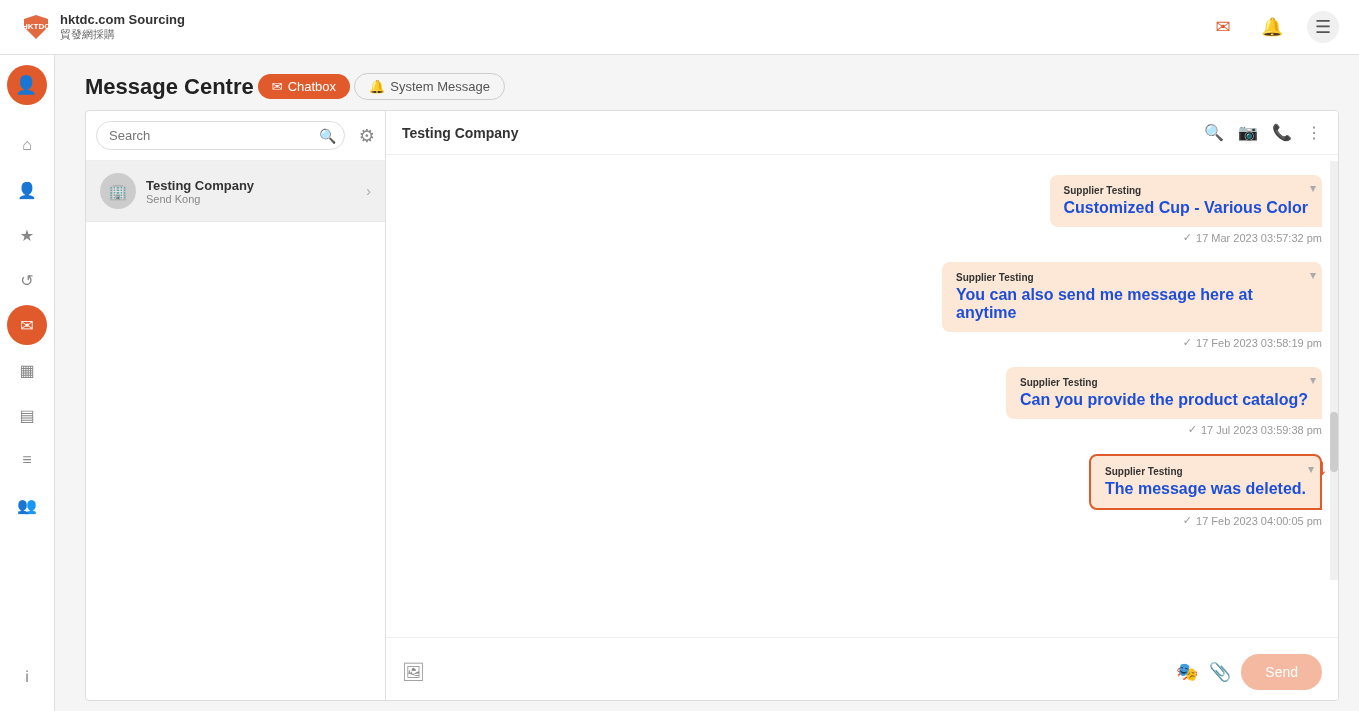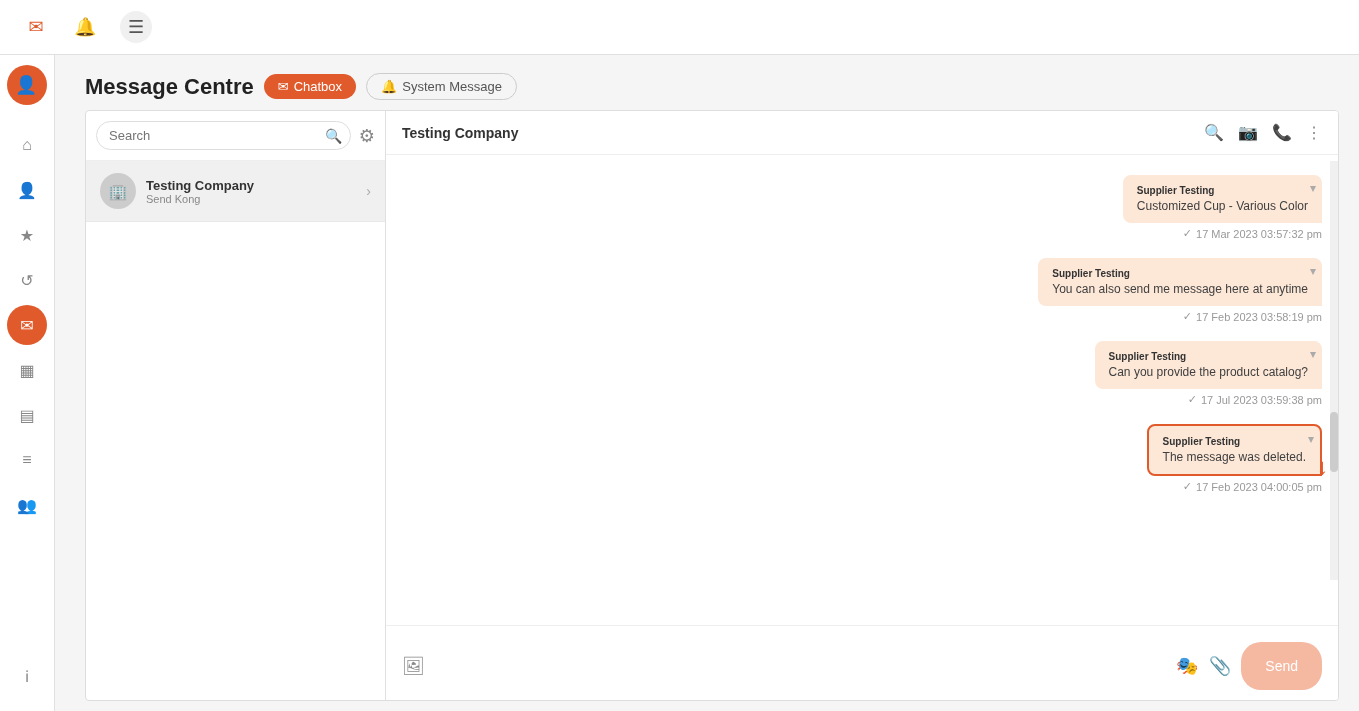--- a/index.html
+++ b/index.html
@@ -59,21 +59,21 @@
 
     
     .content-area { flex: 1; display: flex; flex-direction: column; overflow: hidden; }
 
     
     .page-header {
       padding: 18px 30px 10px 30px;
       background: #f5f5f5;
       display: flex;
       align-items: center;
-      gap: 10px;
+      gap: 4px;
       flex-shrink: 0;
     }
     .page-title { font-size: 22px; font-weight: bold; color: #222; }
     .chatbox-tab {
       background: #e05a2b;
       color: #fff;
       border: none;
       border-radius: 20px;
       padding: 5px 14px;
       font-size: 13px;
@@ -107,21 +107,21 @@
       width: 300px;
       border-right: 1px solid #e0e0e0;
       display: flex;
       flex-direction: column;
       flex-shrink: 0;
     }
     .search-bar {
       padding: 10px 10px;
       display: flex;
       align-items: center;
-      gap: 8px;
+      gap: 14px;
       border-bottom: 1px solid #eee;
     }
     .search-input-wrap {
       flex: 1;
       position: relative;
     }
     .search-input {
       width: 100%;
       border: 1px solid #ddd;
       border-radius: 20px;
@@ -211,21 +211,21 @@
       background: #fde8d8;
       border-radius: 8px 8px 0 8px;
       padding: 10px 14px;
       max-width: 380px;
       position: relative;
     }
     .message-bubble.deleted {
       border: 2px solid #e05a2b;
     }
     .msg-sender { font-size: 10px; font-weight: bold; color: #333; margin-bottom: 3px; }
-    .msg-text { font-size: 12px; color: #404040; }
+    .msg-text { font-size: 16px; color: #1d4ed8; font-weight: bold; }
     .msg-time {
       font-size: 11px;
       color: #999;
       margin-top: 4px;
       text-align: right;
       display: flex;
       align-items: center;
       justify-content: flex-end;
       gap: 4px;
     }
@@ -285,36 +285,47 @@
       padding: 6px 0 0 0;
     }
     .toolbar-left { display: flex; gap: 14px; color: #888; font-size: 18px; cursor: pointer; }
     .toolbar-right { display: flex; align-items: center; gap: 10px; }
     .toolbar-icon { color: #888; font-size: 18px; cursor: pointer; }
     .send-btn {
       background: #f5b8a0;
       color: #fff;
       border: none;
       border-radius: 20px;
-      padding: 16px 24px;
+      padding: 10px 24px;
       font-size: 14px;
       cursor: pointer;
     }
 
     
     .hktdc-logo-mark {
       width: 32px;
       height: 32px;
       flex-shrink: 0;
     }
   </style>
 </head>
 <body>
 
 <div class="top-nav">
+  <div class="logo-area">
+    <svg class="hktdc-logo-mark" viewBox="0 0 32 32">
+      <rect width="32" height="32" fill="none"></rect>
+      <polygon points="4,8 16,4 28,8 28,16 16,28 4,16" fill="#e05a2b" opacity="0.9"></polygon>
+      <text x="16" y="18" text-anchor="middle" fill="white" font-size="8" font-weight="bold">HKTDC</text>
+    </svg>
+    <div class="logo-text">
+      <span class="line1">hktdc.com Sourcing</span>
+      <span class="line2">貿發網採購</span>
+    </div>
+  </div>
   <div class="nav-icons">
     <button class="nav-icon-btn mail">✉</button>
     <button class="nav-icon-btn bell">🔔</button>
     <button class="nav-icon-btn menu">☰</button>
   </div>
 </div>
 
 <div class="main-layout">
 
   <div class="sidebar">

